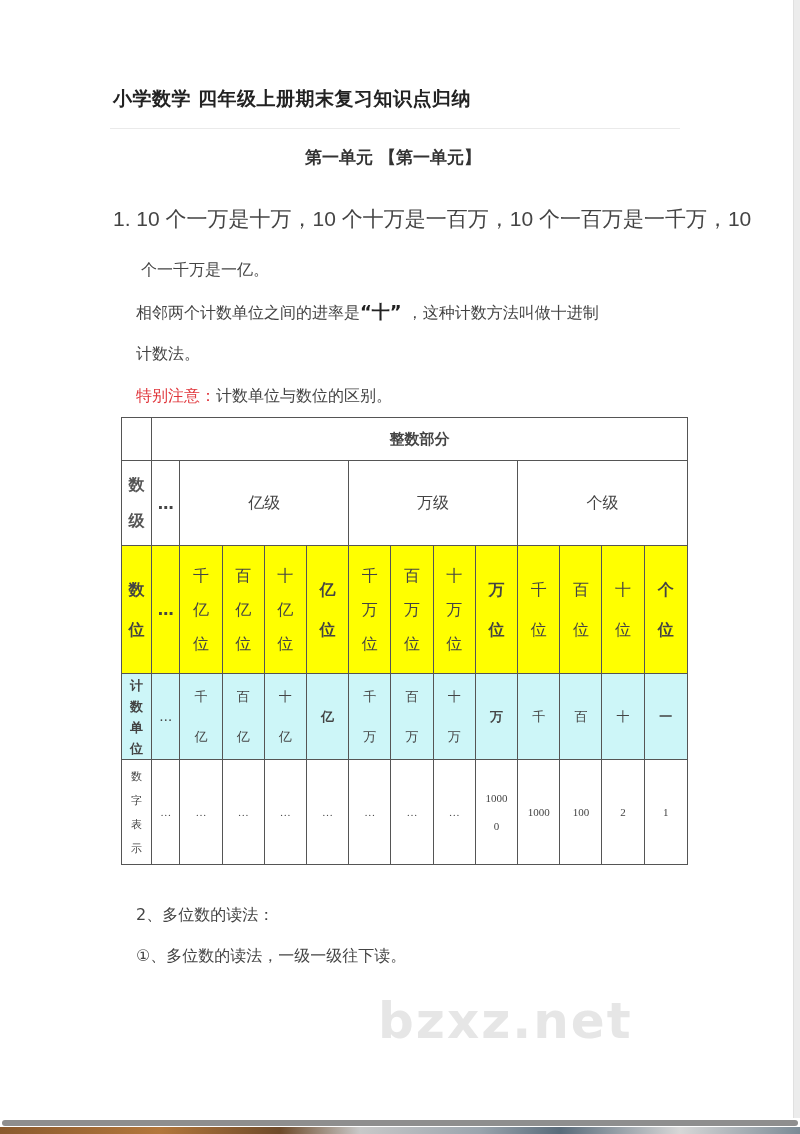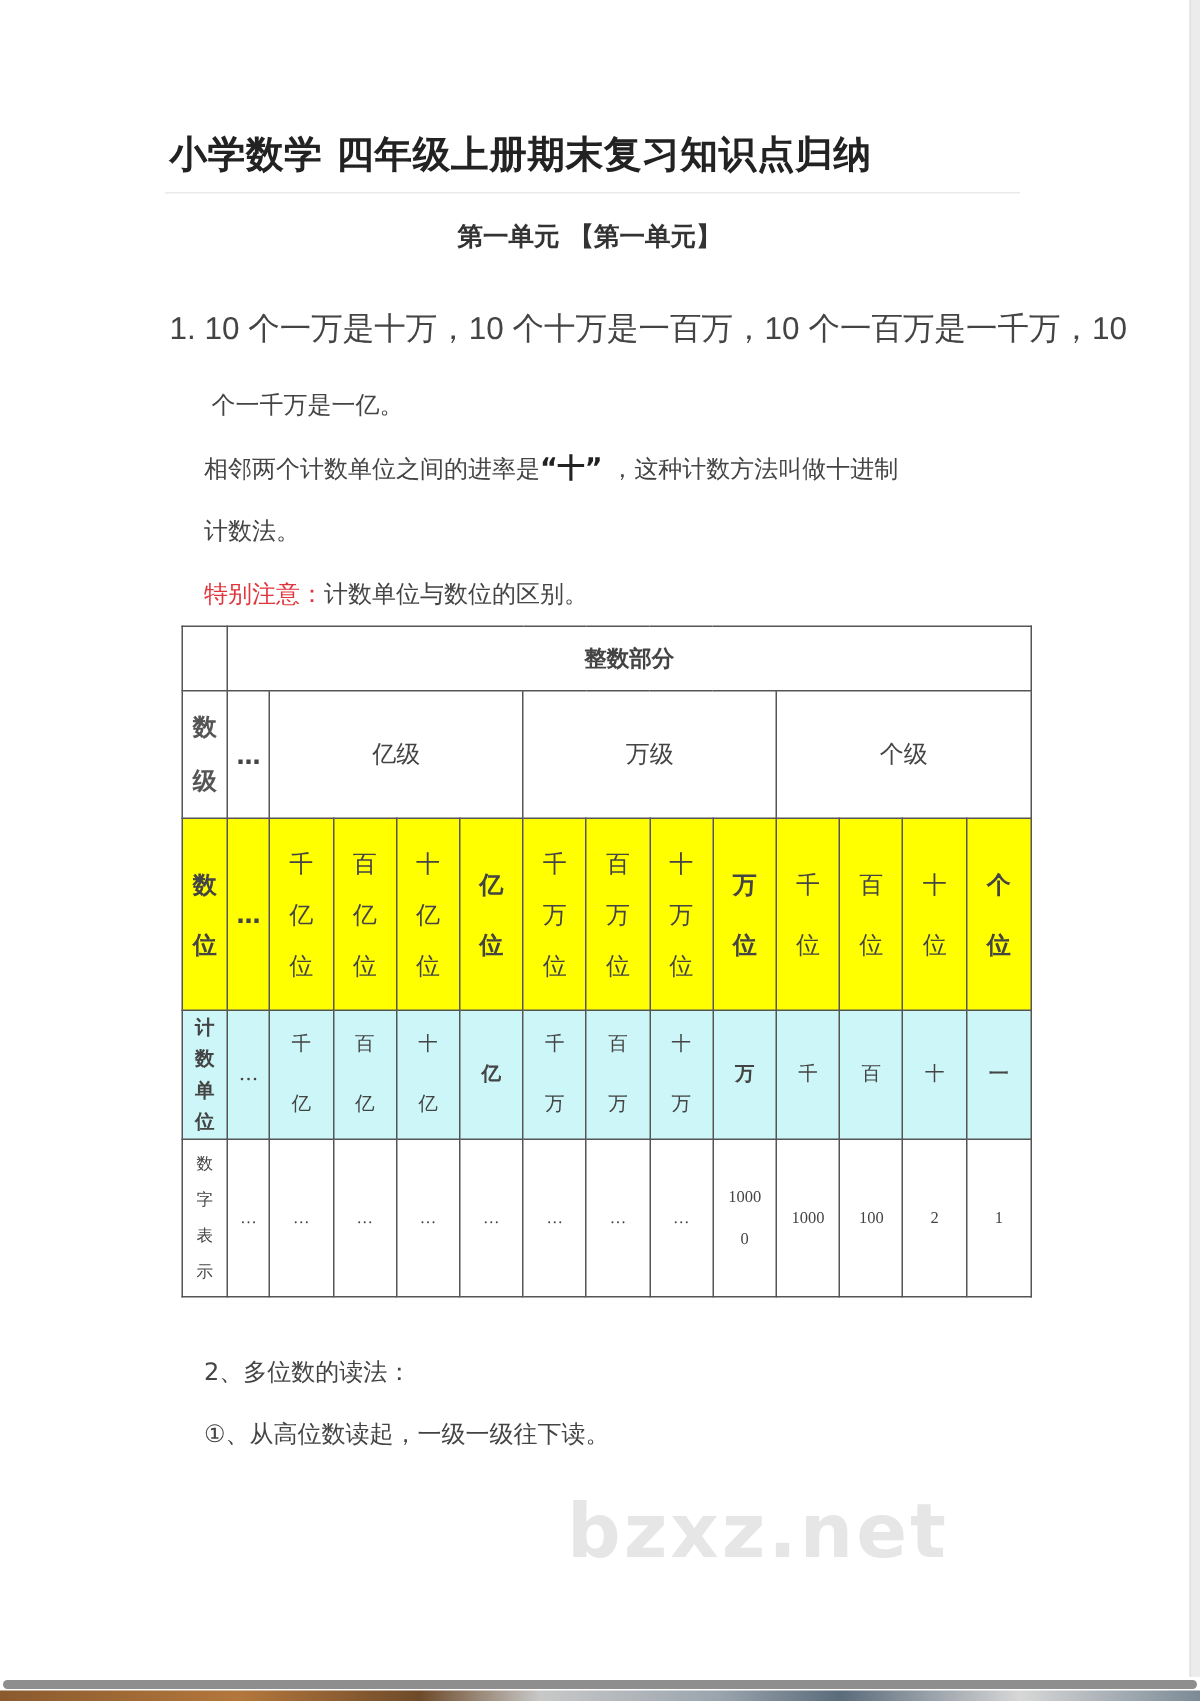--- a/index.html
+++ b/index.html
@@ -1,20 +1,20 @@
 <!DOCTYPE html>
 <html><head>
 <meta charset="utf-8">
 <style>
   html, body { margin:0; padding:0; }
   body { width:800px; height:1134px; background:#ffffff; position:relative; overflow:hidden;
          font-family:"DejaVu Sans","Liberation Sans",sans-serif; color:#333; }
   .page { position:absolute; left:0; top:0; width:786px; height:1120px; background:#fff; }
   .vscroll { position:absolute; right:0; top:0; width:6px; height:1118px; background:#ececec; border-left:1px solid #e0e0e0; }
-  .title { position:absolute; left:113px; top:86px; font-size:25px; font-weight:bold; color:#222; letter-spacing:0.5px; }
+  .title { position:absolute; left:113px; top:86px; font-size:19px; font-weight:bold; color:#222; letter-spacing:0.5px; }
   .divider { position:absolute; left:110px; top:128px; width:570px; height:1px; background:#eaeaea; }
   .unit-title { position:absolute; left:0; width:786px; top:146px; text-align:center; font-size:17px; font-weight:bold; color:#333; }
   .p { position:absolute; font-size:16px; color:#444; white-space:nowrap; }
   .p1a { left:113px; top:205px; font-family:"Liberation Sans","DejaVu Sans",sans-serif; font-size:21px; }
   .p1b { left:113px; top:260px;margin-left:28px; }
   .p2a { left:136px; top:300px; }
   .p2b { left:136px; top:344px; }
   .p3 { left:136px; top:386px; }
   .red { color:#e0353b; }
   .bold { font-weight:bold; color:#222; font-size:18px; }
@@ -128,20 +128,20 @@
       <td><span>1000</span><br><span>0</span></td>
       <td>1000</td>
       <td>100</td>
       <td>2</td>
       <td>1</td>
     </tr>
   </tbody>
     </table>
 
   <div class="p p4">2、多位数的读法：</div>
-  <div class="p p5">①、从高位数读起，一级一级往下读。</div>
+  <div class="p p5">①、多位数的读法，一级一级往下读。</div>
 
   <div class="watermark">bzxz.net</div>
 </div>
 
 <div class="vscroll"></div>
 <div class="hscroll"></div>
 <div class="strip"></div>
 
 </body></html>

